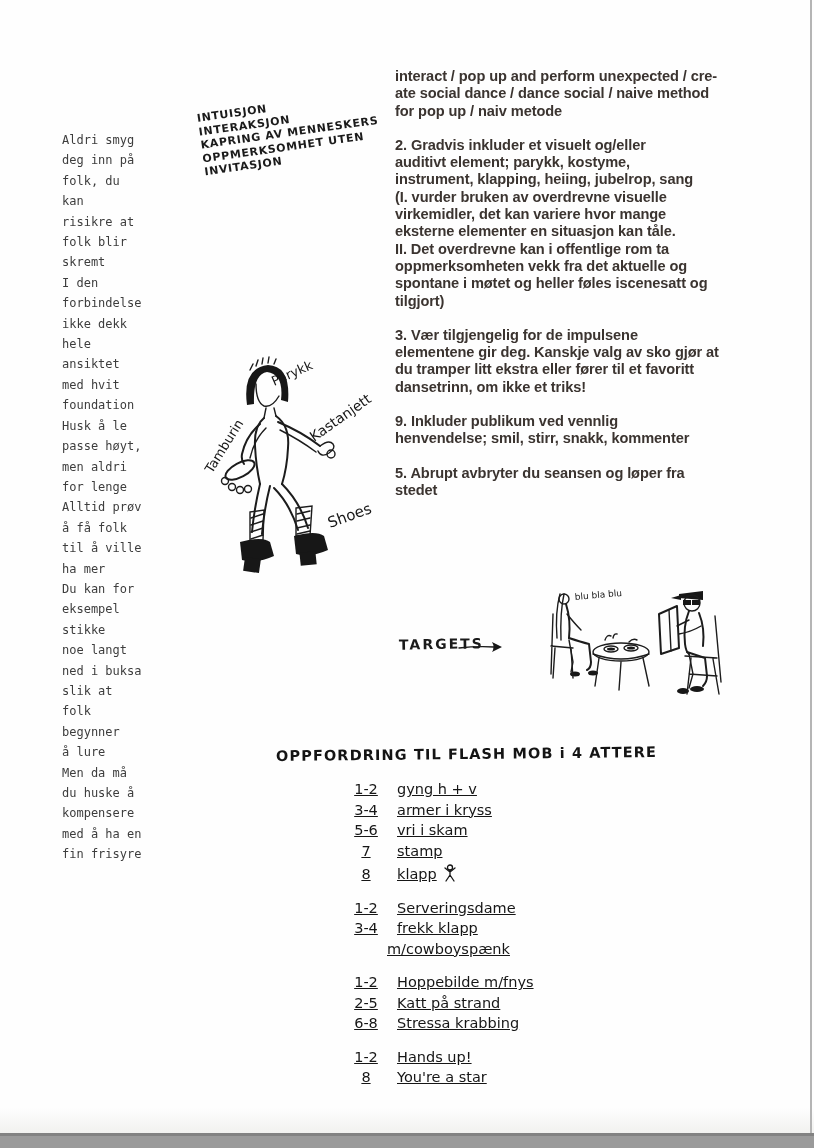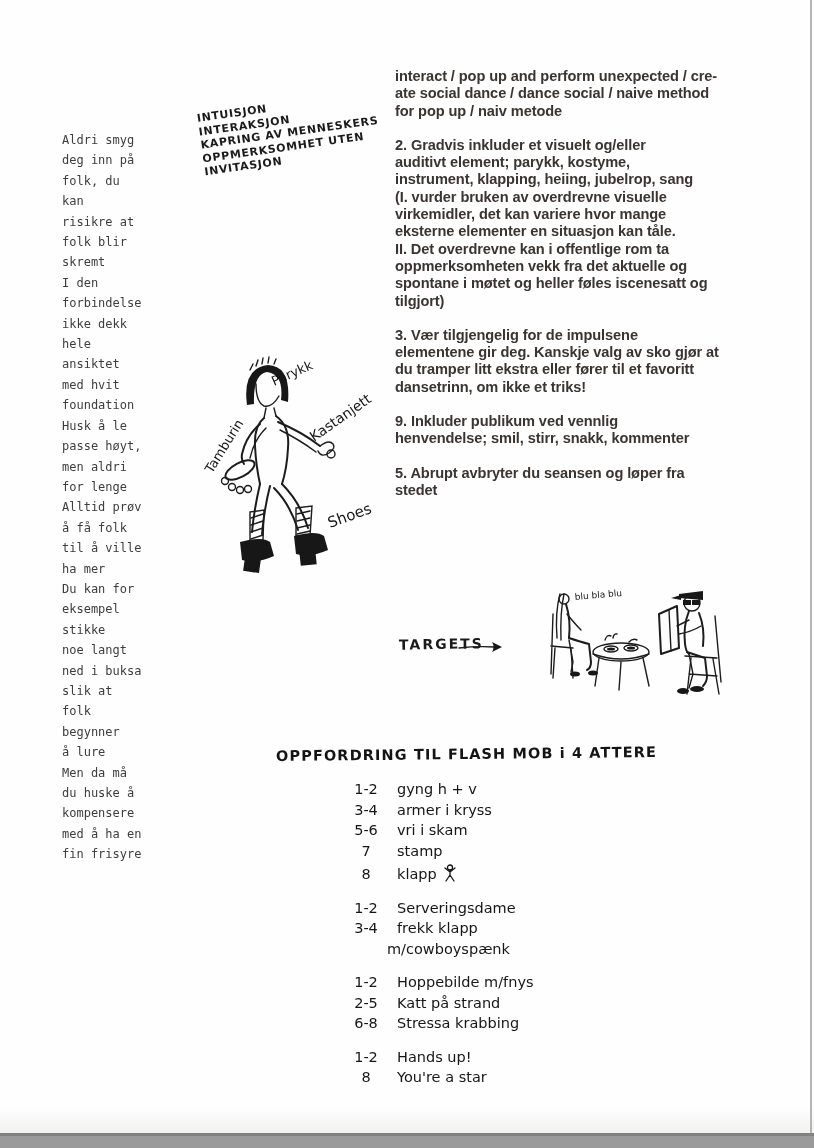--- a/index.html
+++ b/index.html
@@ -35,21 +35,21 @@
     font-family:"DejaVu Sans",sans-serif;font-size:14px;font-weight:700;
     letter-spacing:2px;color:#1a1a1a;transform:rotate(-1deg);}
   .targets-arrow{position:absolute;left:457px;top:639px;}
 
   
   .fm-heading{position:absolute;left:276px;top:746px;
     font-family:"DejaVu Sans",sans-serif;font-size:14.5px;font-weight:700;
     letter-spacing:1.1px;color:#141414;transform:rotate(-.6deg);}
   .fm{position:absolute;left:347px;top:779px;
     font-family:"DejaVu Sans",sans-serif;font-size:14.5px;color:#161616;}
-  .fm-group{margin-bottom:13px;}
+  .fm-group{margin-bottom:13px;text-decoration:underline;}
   .fm-row{display:flex;align-items:baseline;line-height:20.5px;}
   .fm-count{width:38px;text-align:center;flex:none;}
   .fm-move{margin-left:12px;white-space:nowrap;}
   .fm-move.sub{margin-left:2px;}
   .stickman{margin-left:6px;position:relative;top:3px;}
 
   
   .edge-right{position:absolute;top:0;left:810px;width:2px;height:1133px;background:#b5b5b5;}
   .fade-bottom{position:absolute;left:0;top:1108px;width:814px;height:25px;
     background:linear-gradient(#fefefe,#f1f1ef);}

